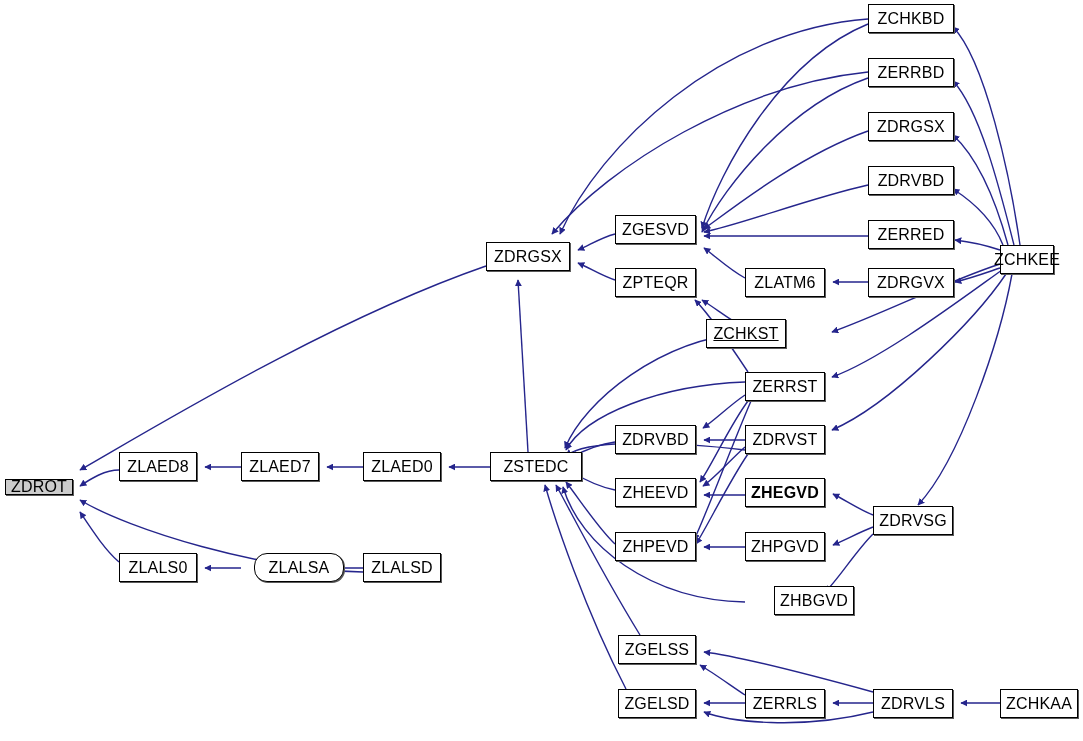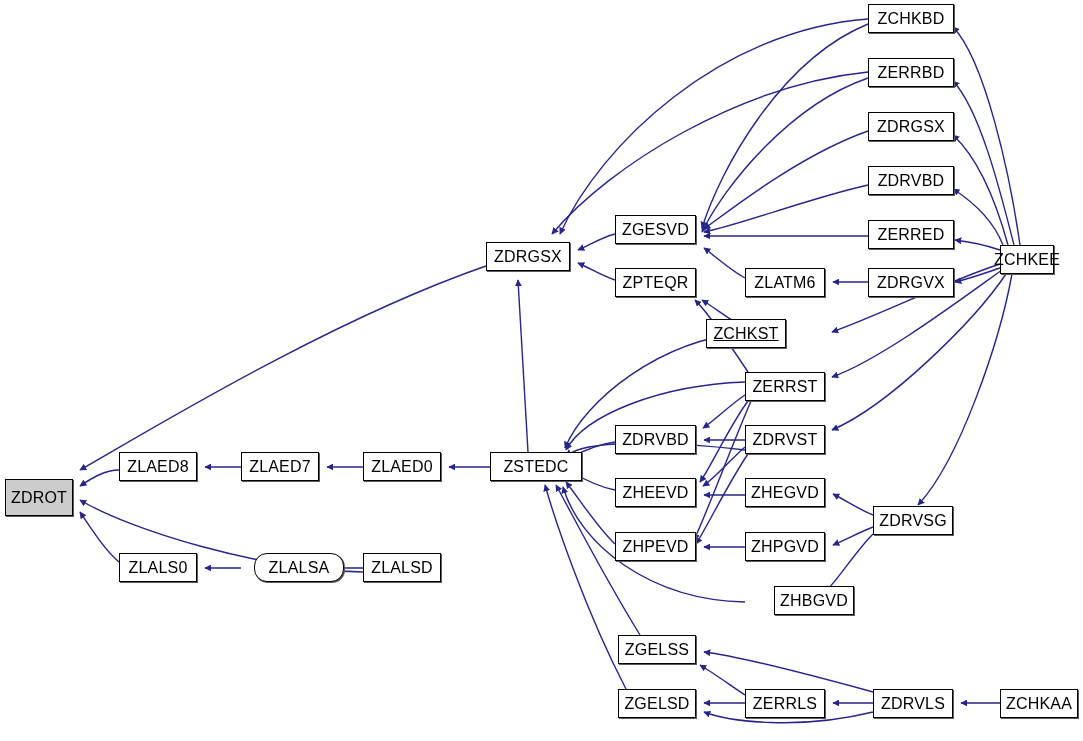--- a/index.html
+++ b/index.html
@@ -111,21 +111,21 @@
       <path d="M 640,635 C 600,570 570,510 556,485" fill="none" stroke="#25258c" stroke-width="1.4" marker-end="url(#arrow)"></path>
       <path d="M 626,689 C 585,610 555,520 545,485" fill="none" stroke="#25258c" stroke-width="1.4" marker-end="url(#arrow)"></path>
       <path d="M 745,695 C 730,685 712,672 700,665" fill="none" stroke="#25258c" stroke-width="1.4" marker-end="url(#arrow)"></path>
       <path d="M 745,703 L 704,703" fill="none" stroke="#25258c" stroke-width="1.4" marker-end="url(#arrow)"></path>
       <path d="M 873,692 C 800,672 730,655 704,652" fill="none" stroke="#25258c" stroke-width="1.4" marker-end="url(#arrow)"></path>
       <path d="M 873,712 C 800,730 730,722 704,712" fill="none" stroke="#25258c" stroke-width="1.4" marker-end="url(#arrow)"></path>
       <path d="M 873,703 L 833,703" fill="none" stroke="#25258c" stroke-width="1.4" marker-end="url(#arrow)"></path>
       <path d="M 1000,703 L 961,703" fill="none" stroke="#25258c" stroke-width="1.4" marker-end="url(#arrow)"></path>
     </svg>
   <div id="node-layer">
-      <div class="node highlight" style="left: 5px; top: 479px; width: 68px; height: 37px; justify-content: center;">
+      <div class="node highlight" style="left: 5px; top: 479px; width: 68px; height: 16px; justify-content: center;">
         <span class="node-label">ZDROT</span>
       </div>
       <div class="node" style="left: 119px; top: 452px; width: 78px; height: 29px;">
         <span class="node-label">ZLAED8</span>
       </div>
       <div class="node" style="left: 241px; top: 452px; width: 78px; height: 29px;">
         <span class="node-label">ZLAED7</span>
       </div>
       <div class="node" style="left: 363px; top: 452px; width: 78px; height: 29px;">
         <span class="node-label">ZLAED0</span>
@@ -171,21 +171,21 @@
       </div>
       <div class="node" style="left: 706px; top: 319px; width: 80px; height: 29px; text-decoration: underline;">
         <span class="node-label">ZCHKST</span>
       </div>
       <div class="node" style="left: 745px; top: 372px; width: 80px; height: 29px;">
         <span class="node-label">ZERRST</span>
       </div>
       <div class="node" style="left: 745px; top: 425px; width: 80px; height: 29px;">
         <span class="node-label">ZDRVST</span>
       </div>
-      <div class="node" style="left: 745px; top: 478px; width: 80px; height: 29px;">
+      <div class="node" style="left: 745px; top: 478px; width: 80px; height: 29px; font-weight: bold;">
         <span class="node-label">ZHEGVD</span>
       </div>
       <div class="node" style="left: 745px; top: 532px; width: 80px; height: 29px;">
         <span class="node-label">ZHPGVD</span>
       </div>
       <div class="node" style="left: 745px; top: 586px; width: 80px; height: 29px; margin-left: 29px;">
         <span class="node-label">ZHBGVD</span>
       </div>
       <div class="node" style="left: 745px; top: 689px; width: 80px; height: 29px;">
         <span class="node-label">ZERRLS</span>

